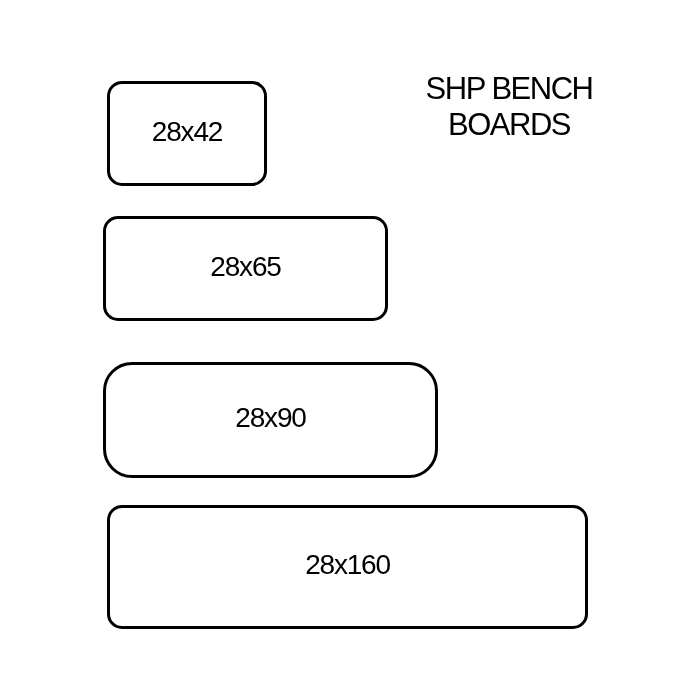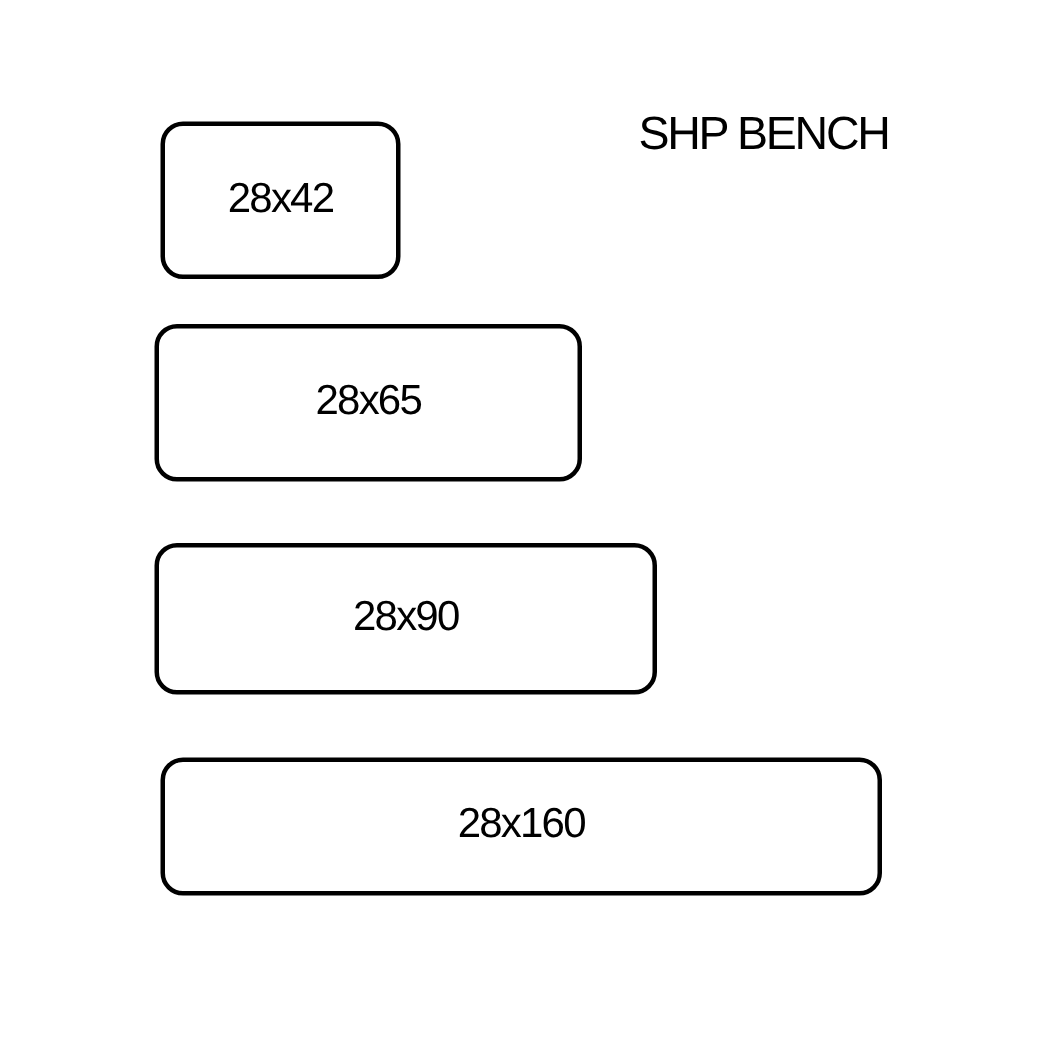--- a/index.html
+++ b/index.html
@@ -43,30 +43,31 @@
   .board-label {
     font-size: 28px;
     letter-spacing: -1.2px;
     font-weight: 400;
     color: #000000;
     transform: translateY(-2px);
     white-space: nowrap;
   }
   #board-1 { left: 107px; top: 81px;  width: 160px; height: 105px; }
   #board-2 { left: 103px; top: 216px; width: 285px; height: 105px; }
-  #board-3 { left: 103px; top: 362px; width: 335px; height: 101px; }
-  #board-4 { left: 107px; top: 505px; width: 481px; height: 92px; }
+  #board-3 { left: 103px; top: 362px; width: 335px; height: 116px; border-radius: 29px; }
+  #board-4 { left: 107px; top: 505px; width: 481px; height: 124px; }
 </style>
 </head>
 <body>
 
 <div id="canvas">
 
   <div class="diagram-title">
     <span>SHP BENCH</span>
+    <span>BOARDS</span>
   </div>
 
   <div id="board-1" class="board">
     <span class="board-label">28x42</span>
   </div>
 
   <div id="board-2" class="board">
     <span class="board-label">28x65</span>
   </div>
 

